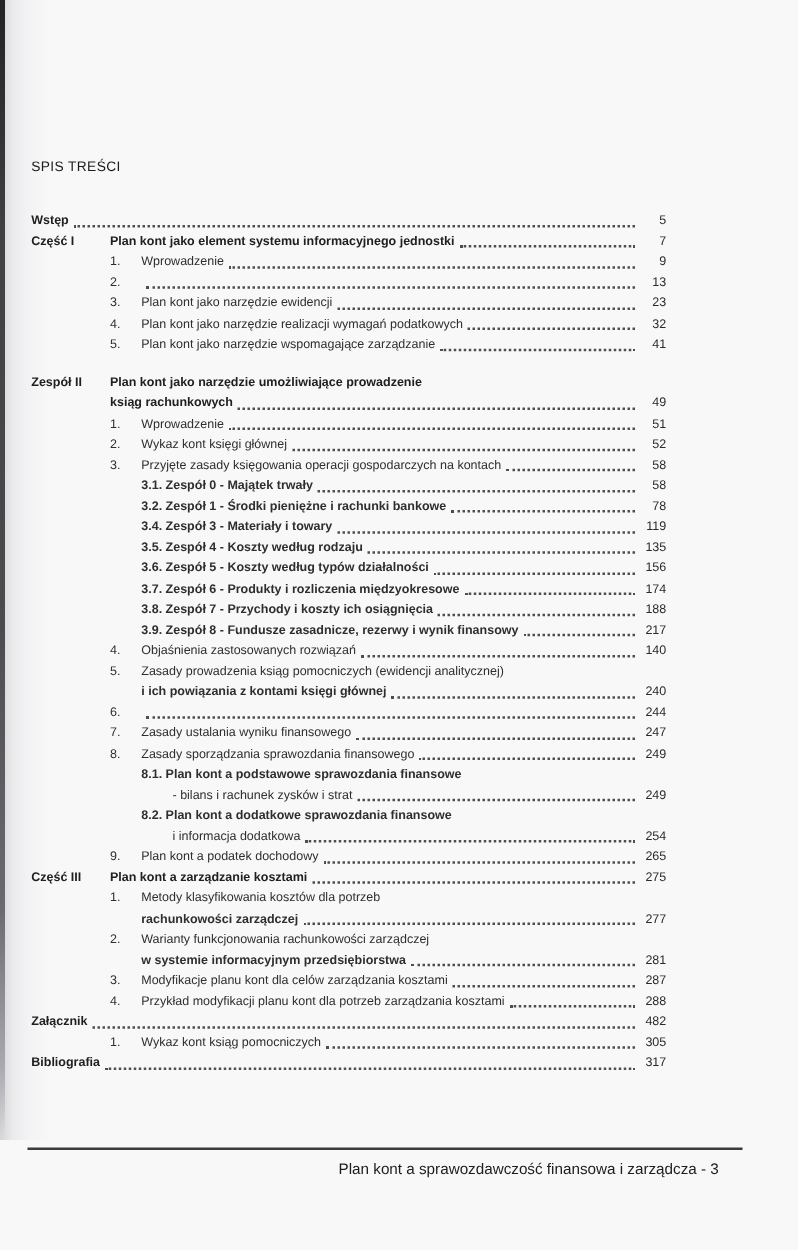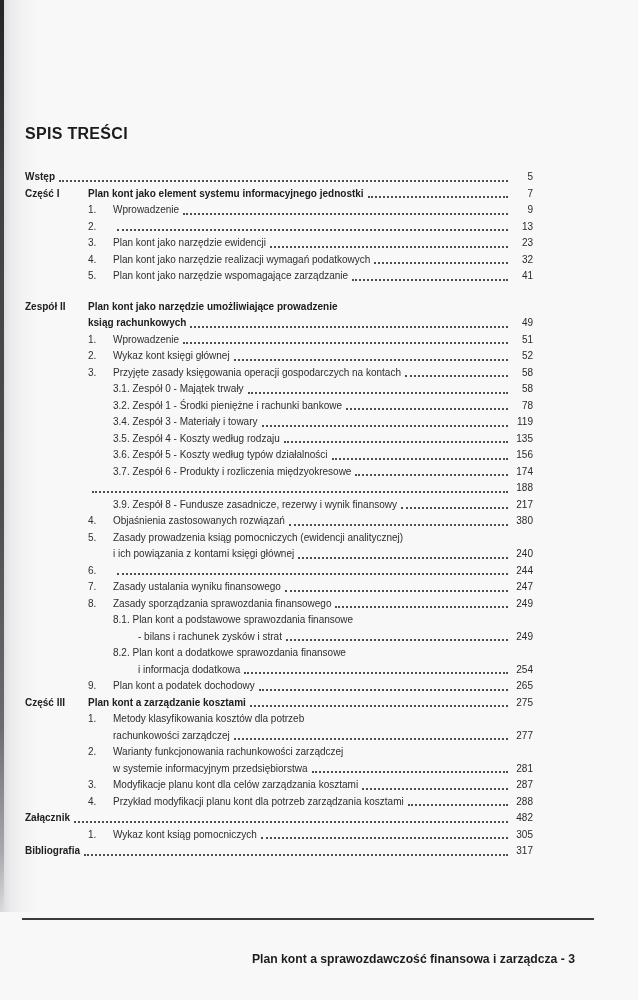--- a/index.html
+++ b/index.html
@@ -15,44 +15,44 @@
     background:linear-gradient(90deg, rgba(70,70,82,0.20) 0px, rgba(70,70,82,0.08) 10px, rgba(70,70,82,0.03) 22px, rgba(70,70,82,0) 40px);
     pointer-events:none;
   }
   .scan-edge{
     position:absolute;left:0;top:0;width:4px;height:908px;
     background:linear-gradient(180deg,#232326 0%,#3f3f44 20%,#4b4b50 55%,#6a6a70 80%,#a9a9b0 94%,rgba(170,170,178,0) 100%);
     pointer-events:none;
   }
   .content{position:absolute;left:25px;top:126px;width:508px;}
   .heading{
-    font-size:16px;font-weight:bold;color:#1b1b1b;
+    font-size:11px;font-weight:normal;color:#1b1b1b;
     letter-spacing:.3px;margin:0 0 27px 0;line-height:16px;
   }
   .row{
     display:flex;align-items:baseline;
     line-height:16.5px;font-size:10px;white-space:nowrap;
   }
   .gap-top{margin-top:14px;}
   .bold{font-weight:bold;color:#202020;}
   .cell-label{flex:none;width:63px;}
   .cell-num{flex:none;width:25px;}
   .t{flex:none;}
-  .ind1{padding-left:25px;}
+  .ind1{padding-left:25px;font-weight:bold;}
   .ind2{padding-left:50px;}
   .dots{
     flex:1 1 auto;min-width:10px;align-self:flex-end;
     border-bottom:2px dotted #4e4e4e;
     margin:0 3px 4px 4px;height:0;
   }
   .pg{flex:none;min-width:22px;text-align:right;color:#2a2a2a;}
   .footer-rule{position:absolute;left:22px;top:918px;width:572px;height:2px;background:#3b3b3e;}
   .footer-text{
-    position:absolute;left:22px;top:952px;width:553px;
-    text-align:right;font-weight:bold;font-size:12.2px;color:#1d1d1d;line-height:15px;
+    position:absolute;left:22px;top:928px;width:553px;
+    text-align:right;font-weight:normal;font-size:12.2px;color:#1d1d1d;line-height:15px;
   }
 </style>
 </head>
 <body>
 
 <div class="scan-shade"></div>
 <div class="scan-edge"></div>
 
 <div class="content">
   <div class="heading">SPIS TREŚCI</div>
@@ -164,35 +164,36 @@
         <span class="pg">156</span>
       </div>
       <div class="row">
         <span class="cell-label bold"></span>
         <span class="t ind1">3.7. Zespół 6 - Produkty i rozliczenia międzyokresowe</span>
         <span class="dots"></span>
         <span class="pg">174</span>
       </div>
       <div class="row">
         <span class="cell-label bold"></span>
+        <span class="t ind1">3.8. Zespół 7 - Przychody i koszty ich osiągnięcia</span>
         <span class="dots"></span>
         <span class="pg">188</span>
       </div>
       <div class="row">
         <span class="cell-label bold"></span>
         <span class="t ind1">3.9. Zespół 8 - Fundusze zasadnicze, rezerwy i wynik finansowy</span>
         <span class="dots"></span>
         <span class="pg">217</span>
       </div>
       <div class="row">
         <span class="cell-label bold"></span>
         <span class="cell-num">4.</span>
         <span class="t">Objaśnienia zastosowanych rozwiązań</span>
         <span class="dots"></span>
-        <span class="pg">380</span>
+        <span class="pg">140</span>
       </div>
       <div class="row">
         <span class="cell-label bold"></span>
         <span class="cell-num">5.</span>
         <span class="t">Zasady prowadzenia ksiąg pomocniczych (ewidencji analitycznej)</span>
       </div>
       <div class="row">
         <span class="cell-label bold"></span>
         <span class="t ind1">i ich powiązania z kontami księgi głównej</span>
         <span class="dots"></span>

